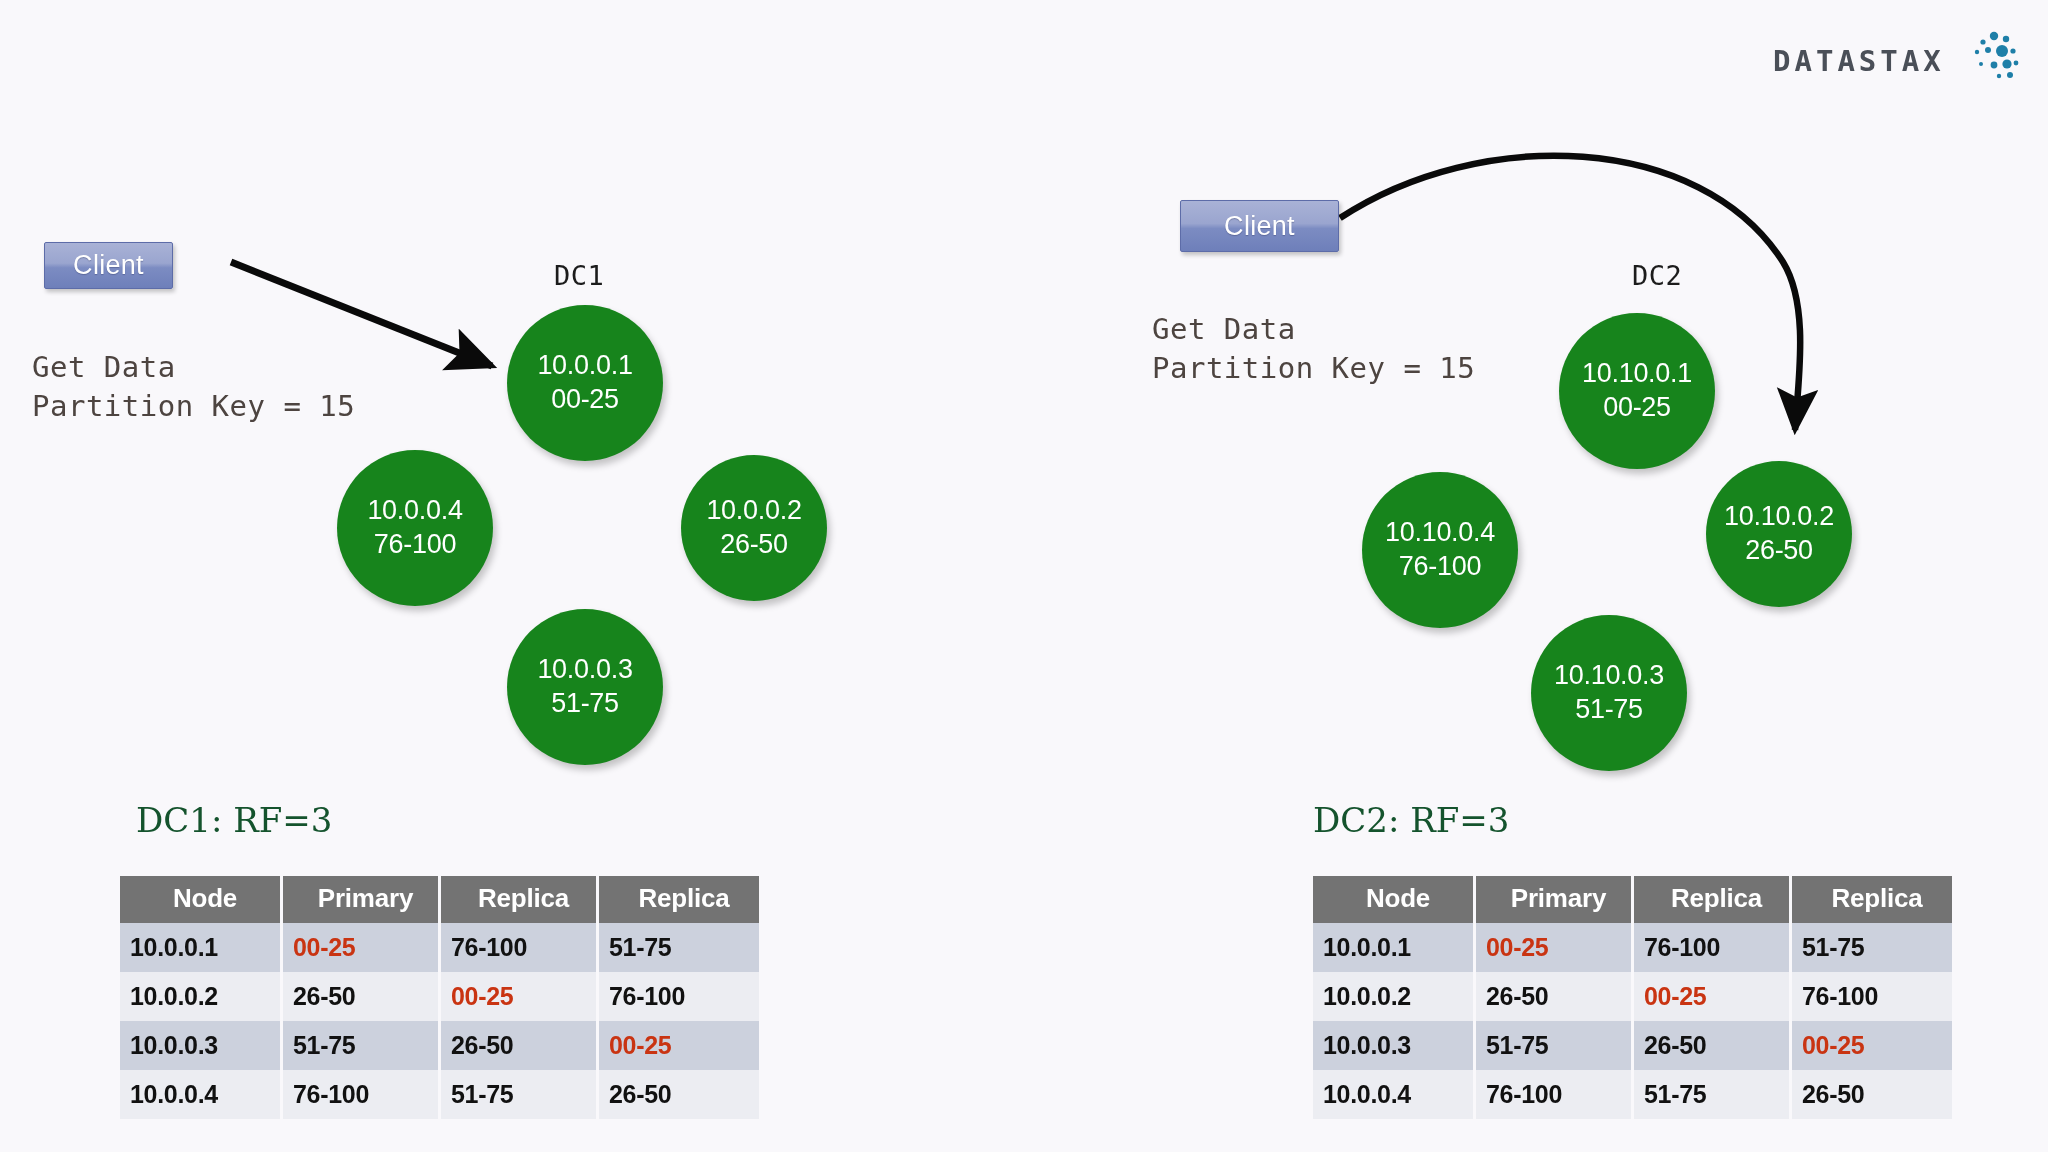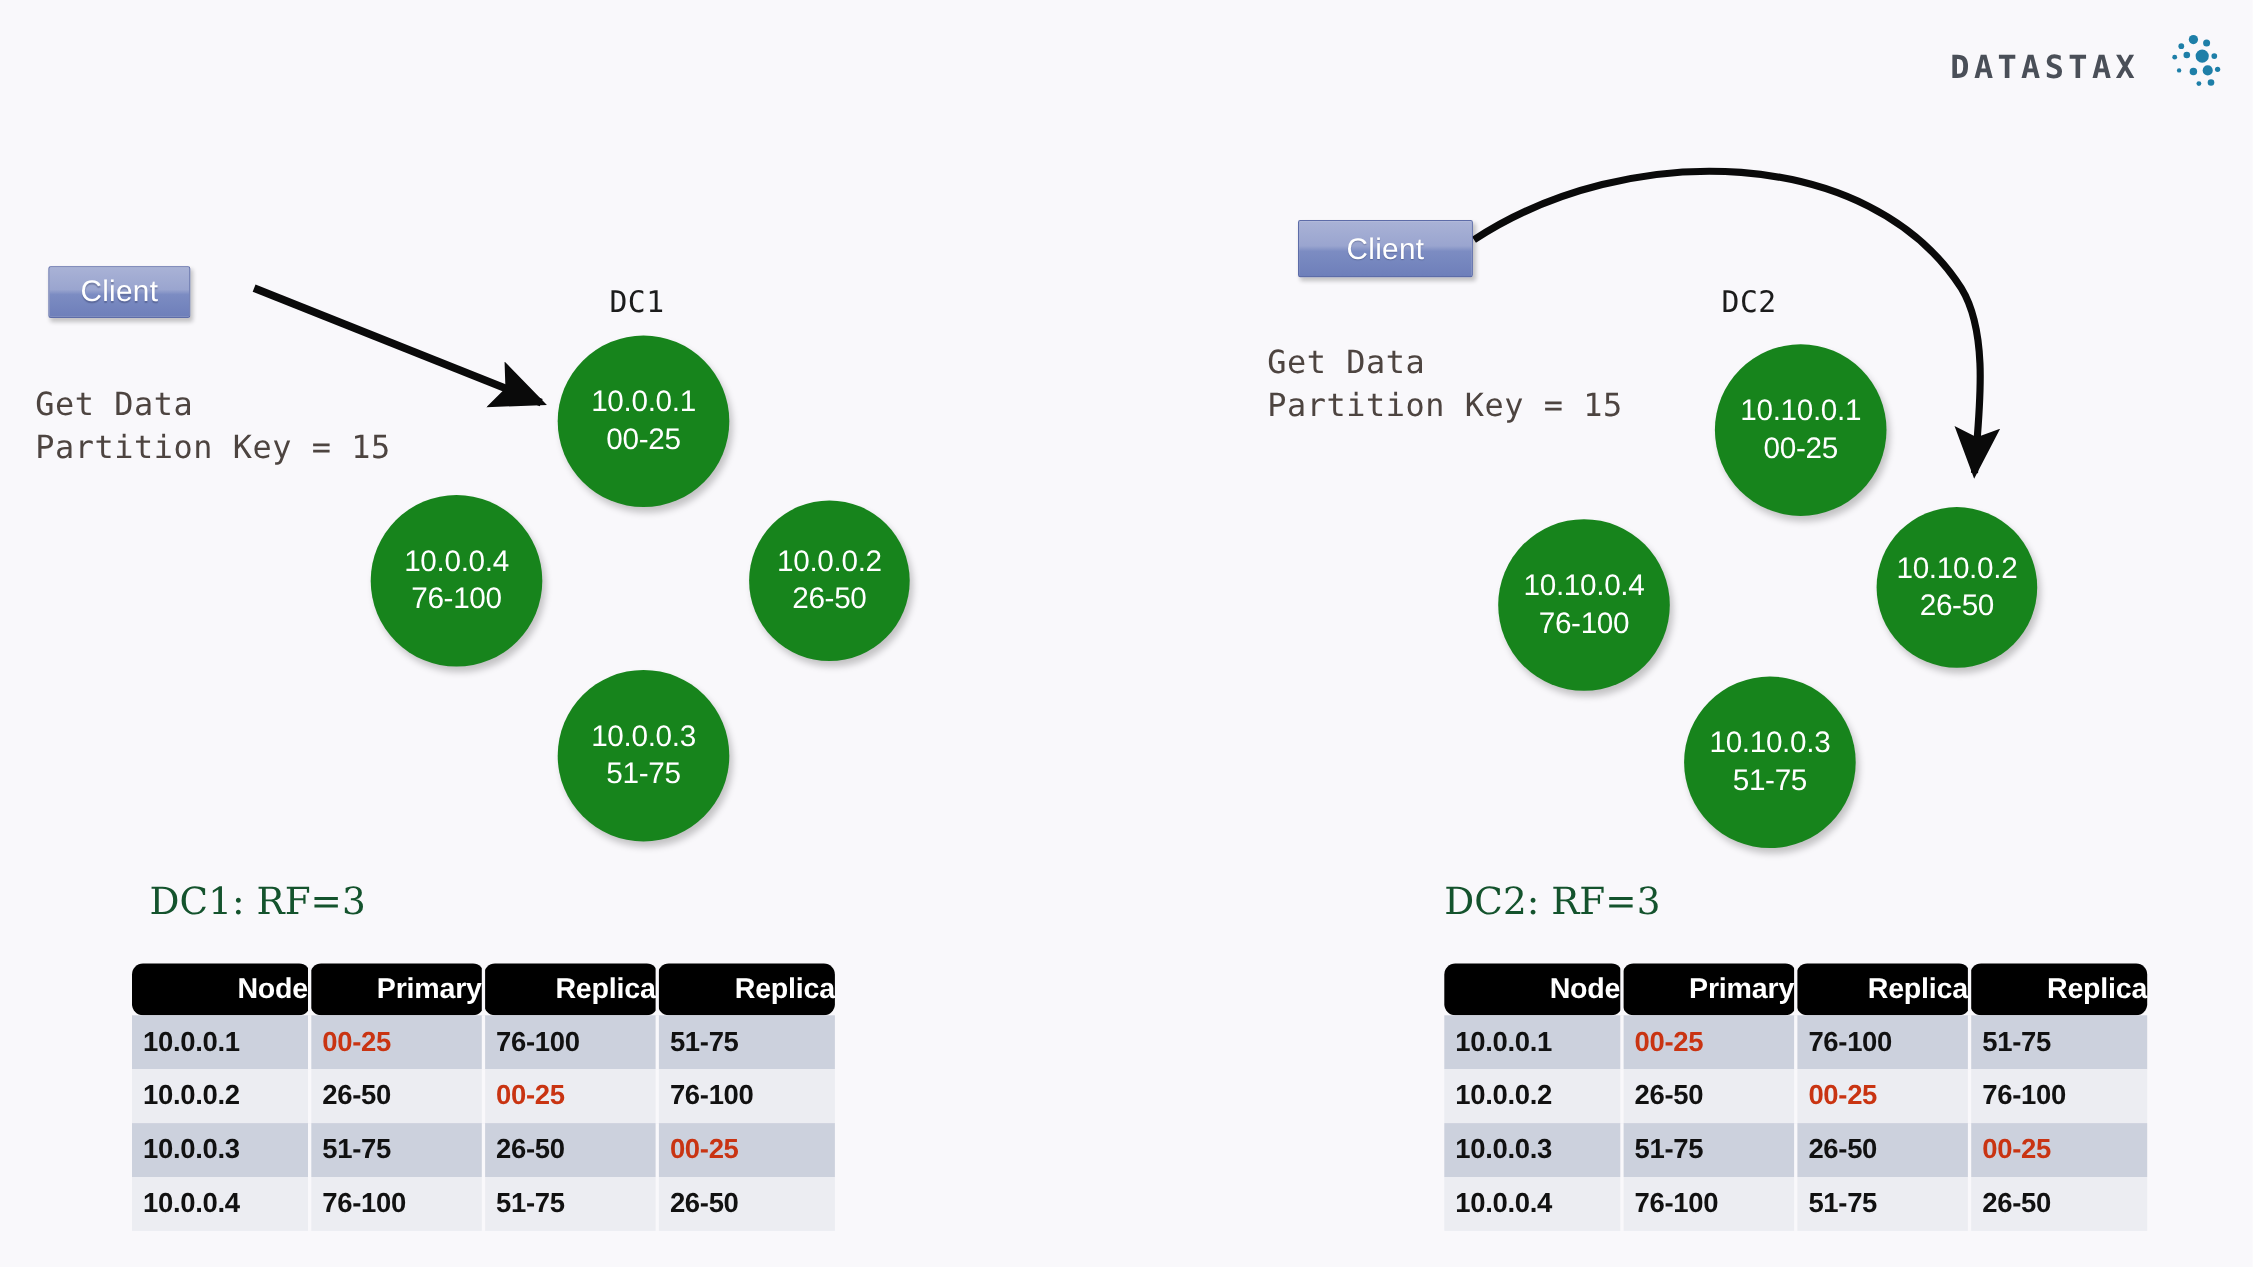--- a/index.html
+++ b/index.html
@@ -84,21 +84,21 @@
   
   .dc-label {
     position: absolute;
     font-family: "DejaVu Sans Mono", monospace;
     font-size: 27px;
     color: #1c1c1c;
     letter-spacing: 0.5px;
     margin-top: 32px;
   }
   #dc-label-1 { left: 554px;  top: 228px; }
-  #dc-label-2 { left: 1565px; top: 228px; text-align: center; }
+  #dc-label-2 { left: 1632px; top: 228px; text-align: center; }
 
   
   .rf-label {
     position: absolute;
     font-family: "DejaVu Serif", "Liberation Serif", serif;
     font-size: 34px;
     color: #14532d;
     white-space: pre;
     letter-spacing: 0px;
   }
@@ -136,29 +136,28 @@
   .dc-table {
     position: absolute;
     border-collapse: collapse;
     font-family: "Liberation Sans", sans-serif;
     table-layout: fixed;
   }
   #table-1 { left: 120px;  top: 876px; width: 590px; }
   #table-2 { left: 1313px; top: 876px; width: 590px; }
 
   .dc-table th {
-    background: #000000;
+    background: #737373;
     color: #ffffff;
     font-size: 26px;
     font-weight: bold;
-    text-align: right;
+    text-align: center;
     padding: 7px 0 9px 10px;
     border-right: 3px solid #f9f8fb;
     letter-spacing: -0.2px;
-    border-radius: 10px;
   }
   .dc-table th:last-child { border-right: none; }
 
   .dc-table td {
     font-size: 25px;
     font-weight: bold;
     color: #111111;
     text-align: left;
     padding: 10px 0 10px 10px;
     border-right: 3px solid #f9f8fb;

